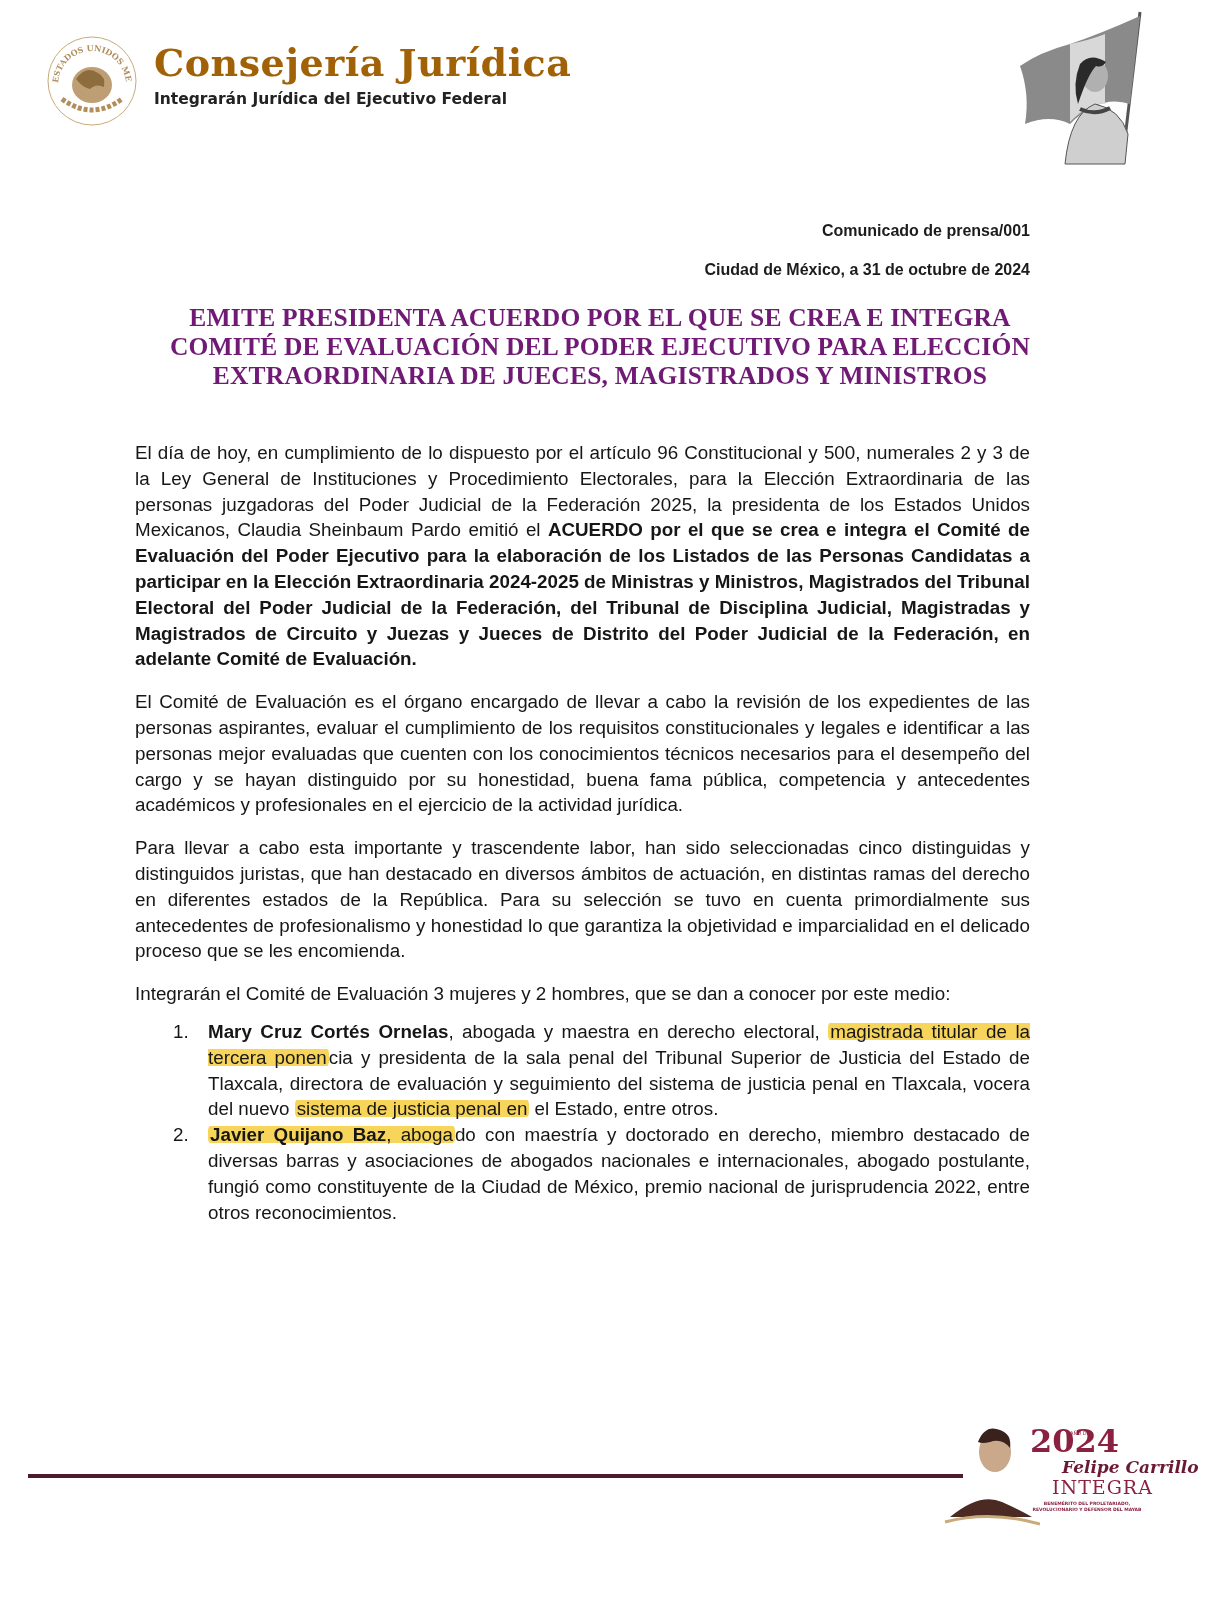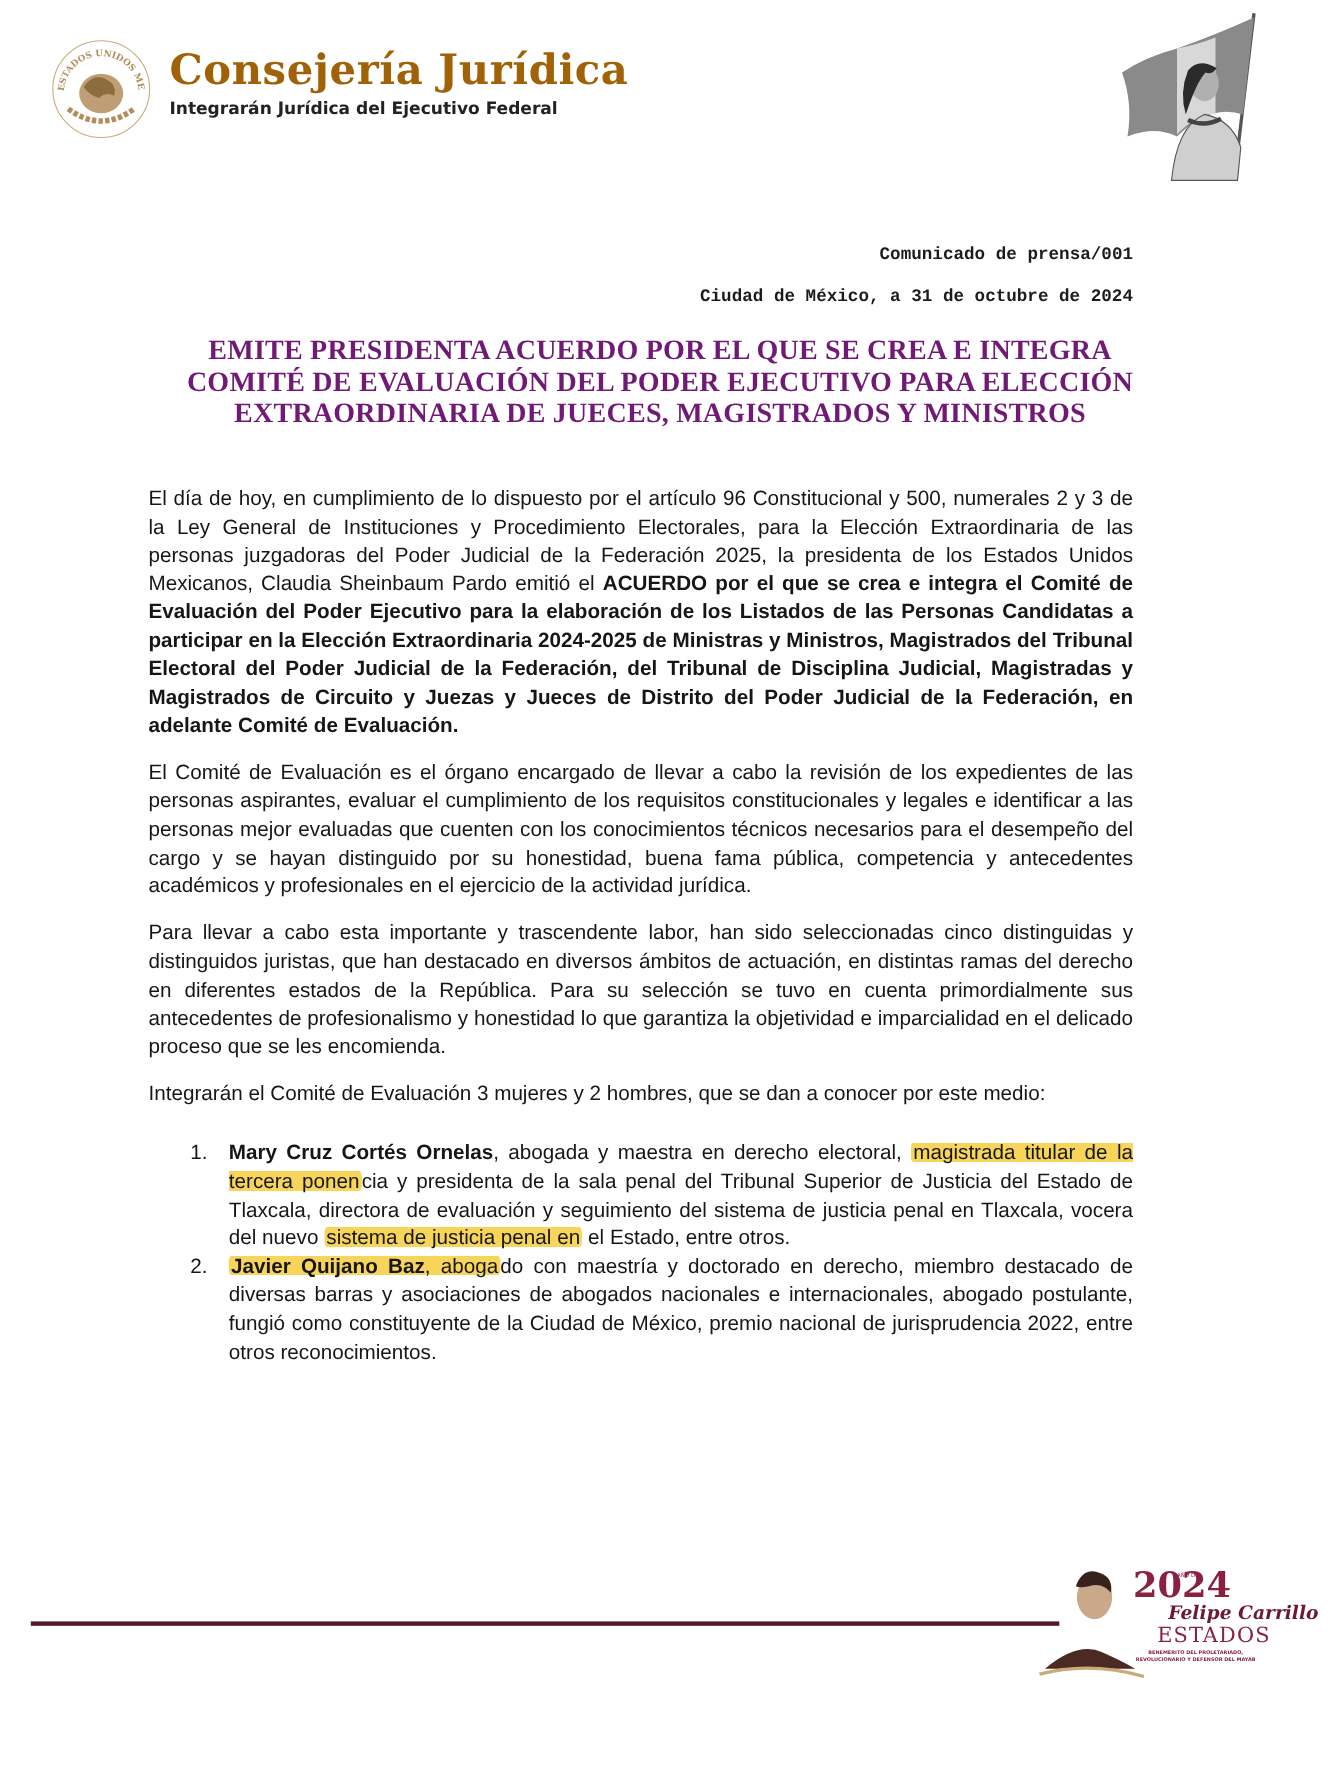--- a/index.html
+++ b/index.html
@@ -5,21 +5,21 @@
   html, body { margin: 0; padding: 0; background: #ffffff; }
   body { width: 1214px; height: 1612px; position: relative; overflow: hidden; font-family: "Liberation Serif", "DejaVu Serif", serif; color: #1a1a1a; }
 
   .header { position: absolute; left: 46px; top: 30px; height: 100px; width: 560px; }
   .seal { position: absolute; left: 0; top: 5px; width: 92px; height: 92px; }
   .brand-title { position: absolute; left: 108px; top: 10px; font-family: "DejaVu Serif", "Liberation Serif", serif; font-weight: bold; font-size: 38px; color: #a16207; letter-spacing: 0.5px; white-space: nowrap; }
   .brand-sub { position: absolute; left: 108px; top: 60px; font-family: "DejaVu Sans", "Liberation Sans", sans-serif; font-weight: bold; font-size: 15.5px; color: #222; white-space: nowrap; }
 
   .heroine { position: absolute; left: 1010px; top: 4px; width: 150px; height: 165px; }
 
-  .meta { position: absolute; right: 184px; text-align: right; font-family: Liberation Mono, monospace; font-size: 16px; font-weight: bold; color: #1c1c1c; white-space: nowrap; }
+  .meta { position: absolute; right: 184px; text-align: right; font-family: Liberation Sans, sans-serif; font-size: 16px; font-weight: bold; color: #1c1c1c; white-space: nowrap; }
   .meta.press { top: 222px; }
   .meta.date { top: 261px; }
 
   .headline { position: absolute; left: 150px; width: 900px; top: 303px; text-align: center; font-family: "Liberation Serif", serif; font-weight: bold; font-size: 25.5px; line-height: 29px; color: #701a75; letter-spacing: 0.2px; }
 
   .body { position: absolute; left: 135px; width: 895px; top: 440px; font-family: "Liberation Sans", "DejaVu Sans", sans-serif; font-size: 18.8px; line-height: 25.8px; color: #161616; }
   .body p { margin: 0 0 17px 0; text-align: justify; }
   .body b { font-weight: bold; }
 
   .list { margin: 0; padding: 0; list-style: none; }
@@ -67,21 +67,21 @@
 <div class="headline">
   <div>EMITE PRESIDENTA ACUERDO POR EL QUE SE CREA E INTEGRA</div>
   <div>COMITÉ DE EVALUACIÓN DEL PODER EJECUTIVO PARA ELECCIÓN</div>
   <div>EXTRAORDINARIA DE JUECES, MAGISTRADOS Y MINISTROS</div>
 </div>
 
 <div class="body">
   <p><span>El día de hoy, en cumplimiento de lo dispuesto por el artículo 96 Constitucional y 500, numerales 2 y 3 de la Ley General de Instituciones y Procedimiento Electorales, para la Elección Extraordinaria de las personas juzgadoras del Poder Judicial de la Federación 2025, la presidenta de los Estados Unidos Mexicanos, Claudia Sheinbaum Pardo emitió el </span><b>ACUERDO por el que se crea e integra el Comité de Evaluación del Poder Ejecutivo para la elaboración de los Listados de las Personas Candidatas a participar en la Elección Extraordinaria 2024-2025 de Ministras y Ministros, Magistrados del Tribunal Electoral del Poder Judicial de la Federación, del Tribunal de Disciplina Judicial, Magistradas y Magistrados de Circuito y Juezas y Jueces de Distrito del Poder Judicial de la Federación, en adelante Comité de Evaluación.</b></p>
   <p>El Comité de Evaluación es el órgano encargado de llevar a cabo la revisión de los expedientes de las personas aspirantes, evaluar el cumplimiento de los requisitos constitucionales y legales e identificar a las personas mejor evaluadas que cuenten con los conocimientos técnicos necesarios para el desempeño del cargo y se hayan distinguido por su honestidad, buena fama pública, competencia y antecedentes académicos y profesionales en el ejercicio de la actividad jurídica.</p>
   <p>Para llevar a cabo esta importante y trascendente labor, han sido seleccionadas cinco distinguidas y distinguidos juristas, que han destacado en diversos ámbitos de actuación, en distintas ramas del derecho en diferentes estados de la República. Para su selección se tuvo en cuenta primordialmente sus antecedentes de profesionalismo y honestidad lo que garantiza la objetividad e imparcialidad en el delicado proceso que se les encomienda.</p>
-  <p style="margin-bottom:28px">Integrarán el Comité de Evaluación 3 mujeres y 2 hombres, que se dan a conocer por este medio:</p>
+  <p style="margin-bottom:12px">Integrarán el Comité de Evaluación 3 mujeres y 2 hombres, que se dan a conocer por este medio:</p>
 
   <ol class="list">
     <li>
       <span class="num">1.</span>
       <b>Mary Cruz Cortés Ornelas</b><span>, abogada y maestra en derecho electoral, </span><span class="hl">magistrada titular de la tercera ponen</span><span>cia y presidenta de la sala penal del Tribunal Superior de Justicia del Estado de Tlaxcala, directora de evaluación y seguimiento del sistema de justicia penal en Tlaxcala, vocera del nuevo </span><span class="hl">sistema de justicia penal en</span><span> el Estado, entre otros.</span>
     </li>
     <li>
       <span class="num">2.</span>
       <span class="hl"><b>Javier Quijano Baz</b><span>, aboga</span></span><span>do con maestría y doctorado en derecho, miembro destacado de diversas barras y asociaciones de abogados nacionales e internacionales, abogado postulante, fungió como constituyente de la Ciudad de México, premio nacional de jurisprudencia 2022, entre otros reconocimientos.</span>
     </li>
@@ -93,15 +93,15 @@
 <div class="footer-logo">
   <svg width="100" height="120" viewBox="0 0 100 120" style="position:absolute;left:0;top:0">
     <path d="M10 105 Q40 80 62 90 Q80 98 92 105 Z" fill="#4a2a22"></path>
     <ellipse cx="55" cy="40" rx="16" ry="20" fill="#c9a98a"></ellipse>
     <path d="M38 30 Q45 12 60 18 Q72 22 70 36 Q62 26 50 30 Q42 32 38 30 Z" fill="#3a221c"></path>
     <path d="M5 110 Q50 98 100 112" fill="none" stroke="#c9ab79" stroke-width="3"></path>
   </svg>
   <div class="fl-year">2024</div>
   <div class="fl-small">AÑO DE</div>
   <div class="fl-name">Felipe Carrillo</div>
-  <div class="fl-puerto">ESTADOS</div>
+  <div class="fl-puerto">INTEGRA</div>
   <div class="fl-tag">BENEMÉRITO DEL PROLETARIADO, REVOLUCIONARIO Y DEFENSOR DEL MAYAB</div>
 </div>
 
 </body></html>

